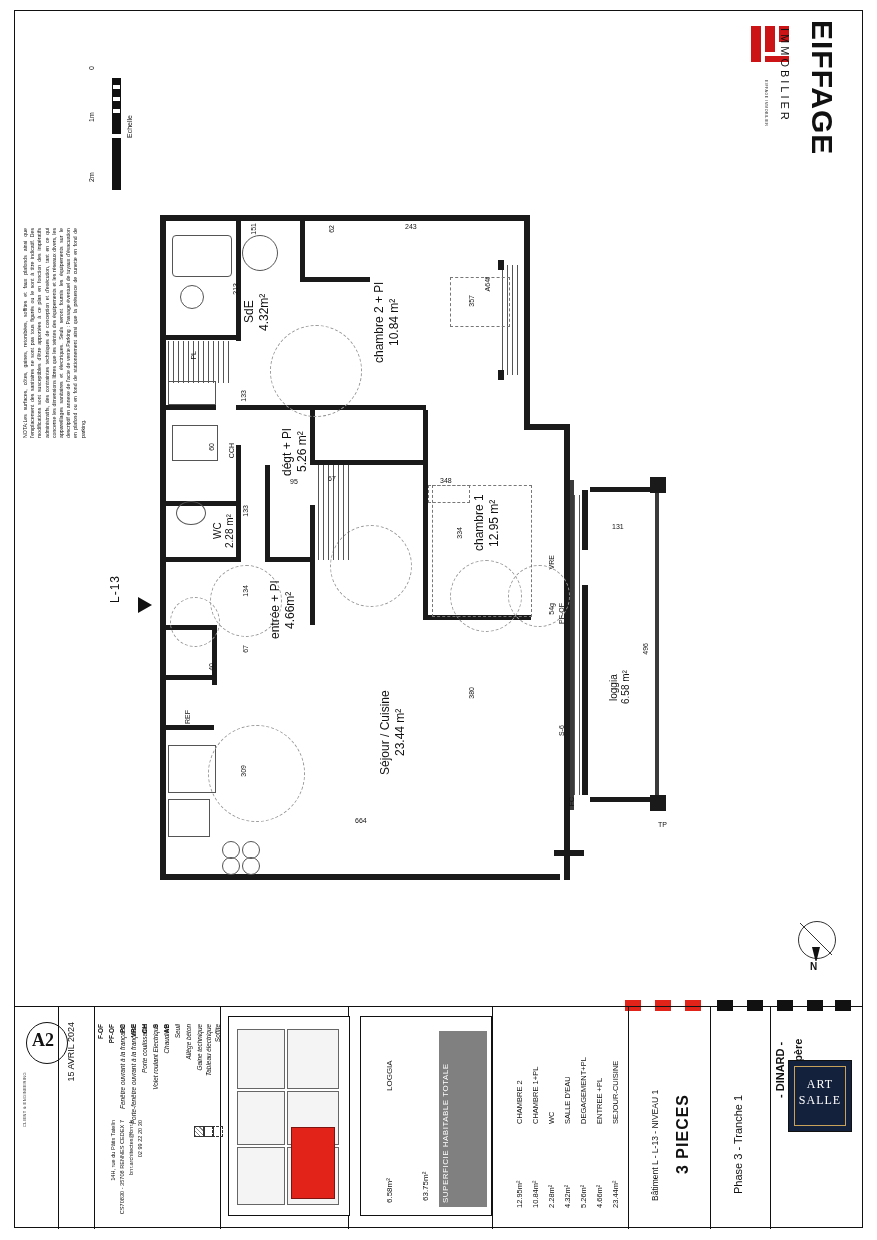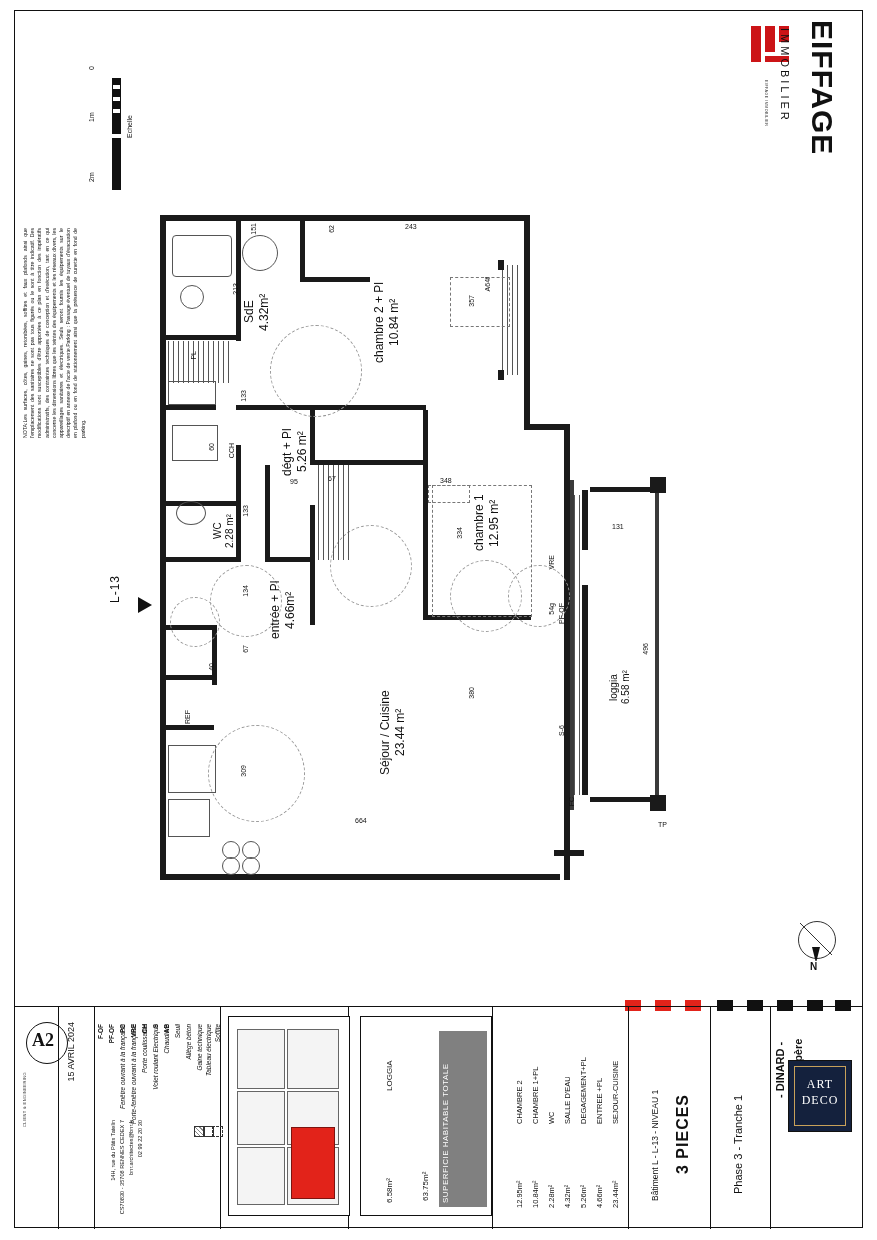--- a/index.html
+++ b/index.html
@@ -389,16 +389,16 @@
   </div>
 
   <div class="place">
     <div class="t" style="left:10px;top:6px;height:96px;">- DINARD -</div>
     <div class="t" style="left:28px;top:10px;height:90px;">Rue Ampère</div>
   </div>
 
   <div class="artdeco">
     <div class="inner"></div>
     <div class="t1">ART</div>
-    <div class="t2">DECO</div>
+    <div class="t2">SALLE</div>
   </div>
 
 </div>
 
 </body></html>

